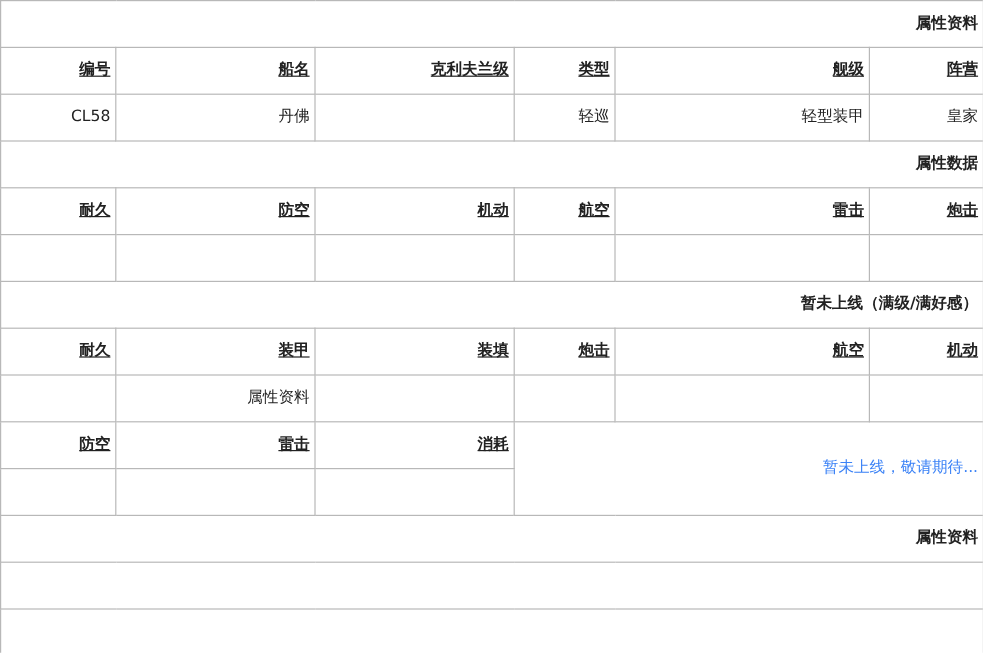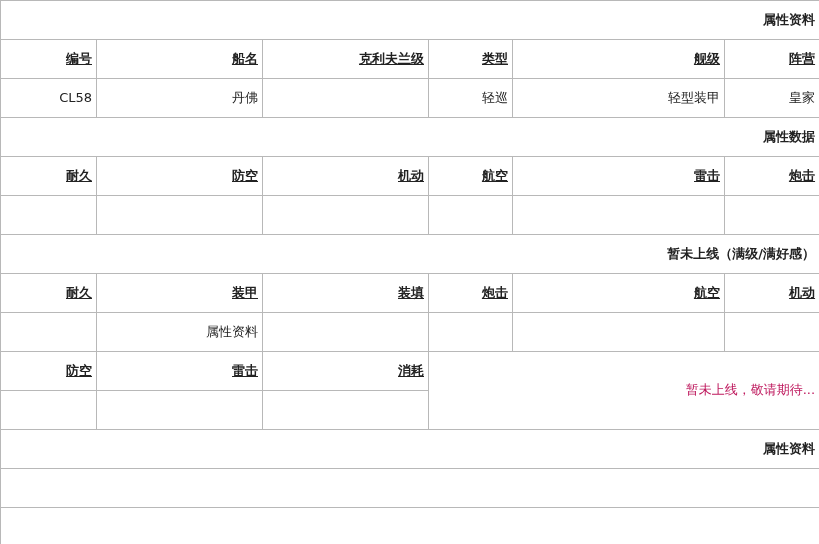--- a/index.html
+++ b/index.html
@@ -44,21 +44,21 @@
   }
   td.header {
     font-weight: bold;
     background: #ffffff;
     text-decoration: underline;
   }
   td.blank {
     background: #ffffff;
   }
   td.notice {
-    color: #be185d;
+    color: #3b82f6;
     font-size: 12px;
     vertical-align: middle;
   }
   .c0 { width: 96px; }
   .c1 { width: 166px; }
   .c2 { width: 166px; }
   .c3 { width: 84px; }
   .c4 { width: 212px; }
   .c5 { width: 95px; }
 </style>

